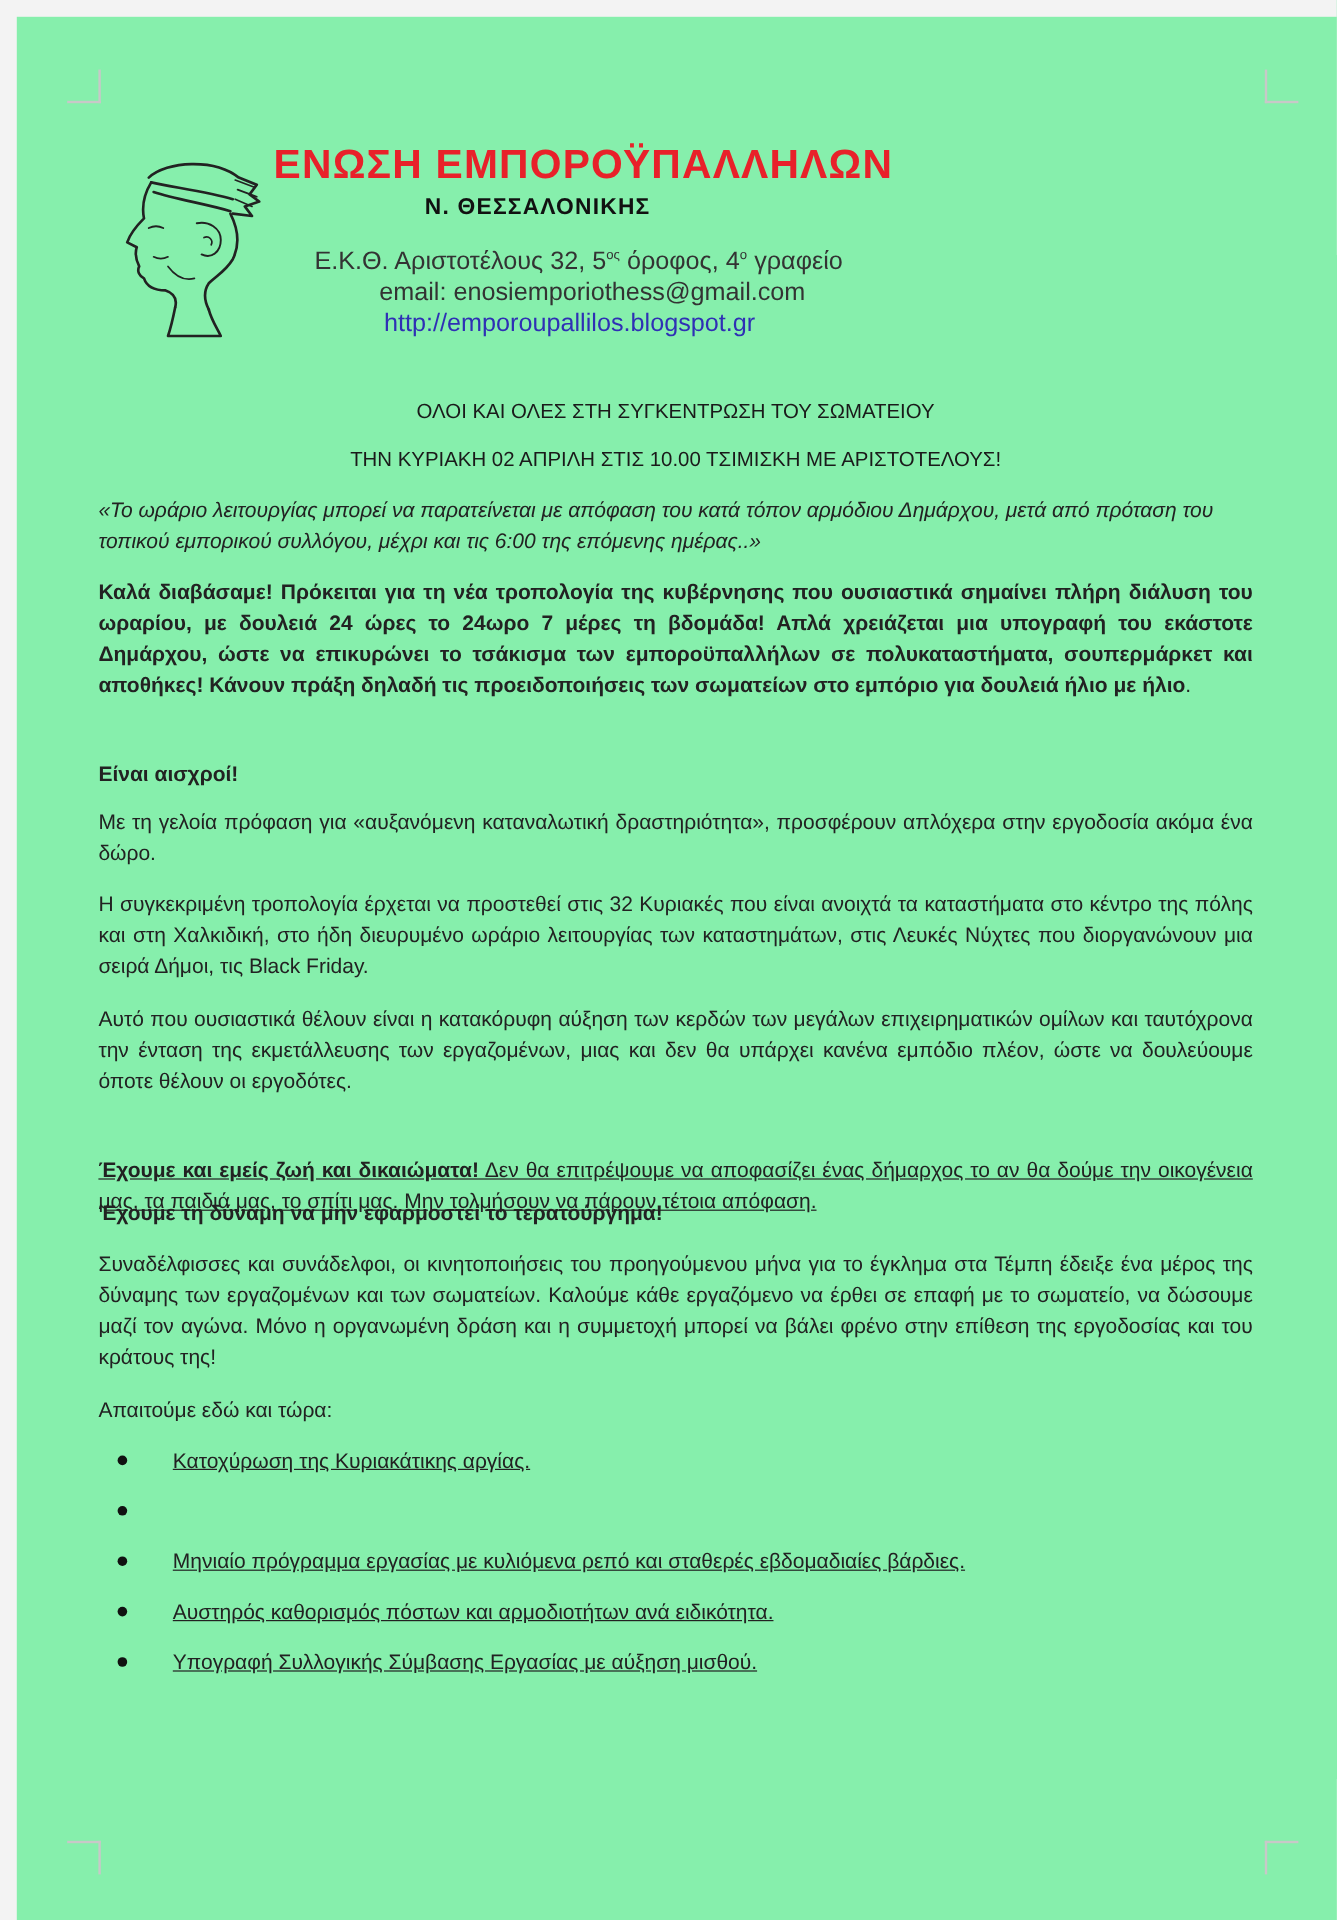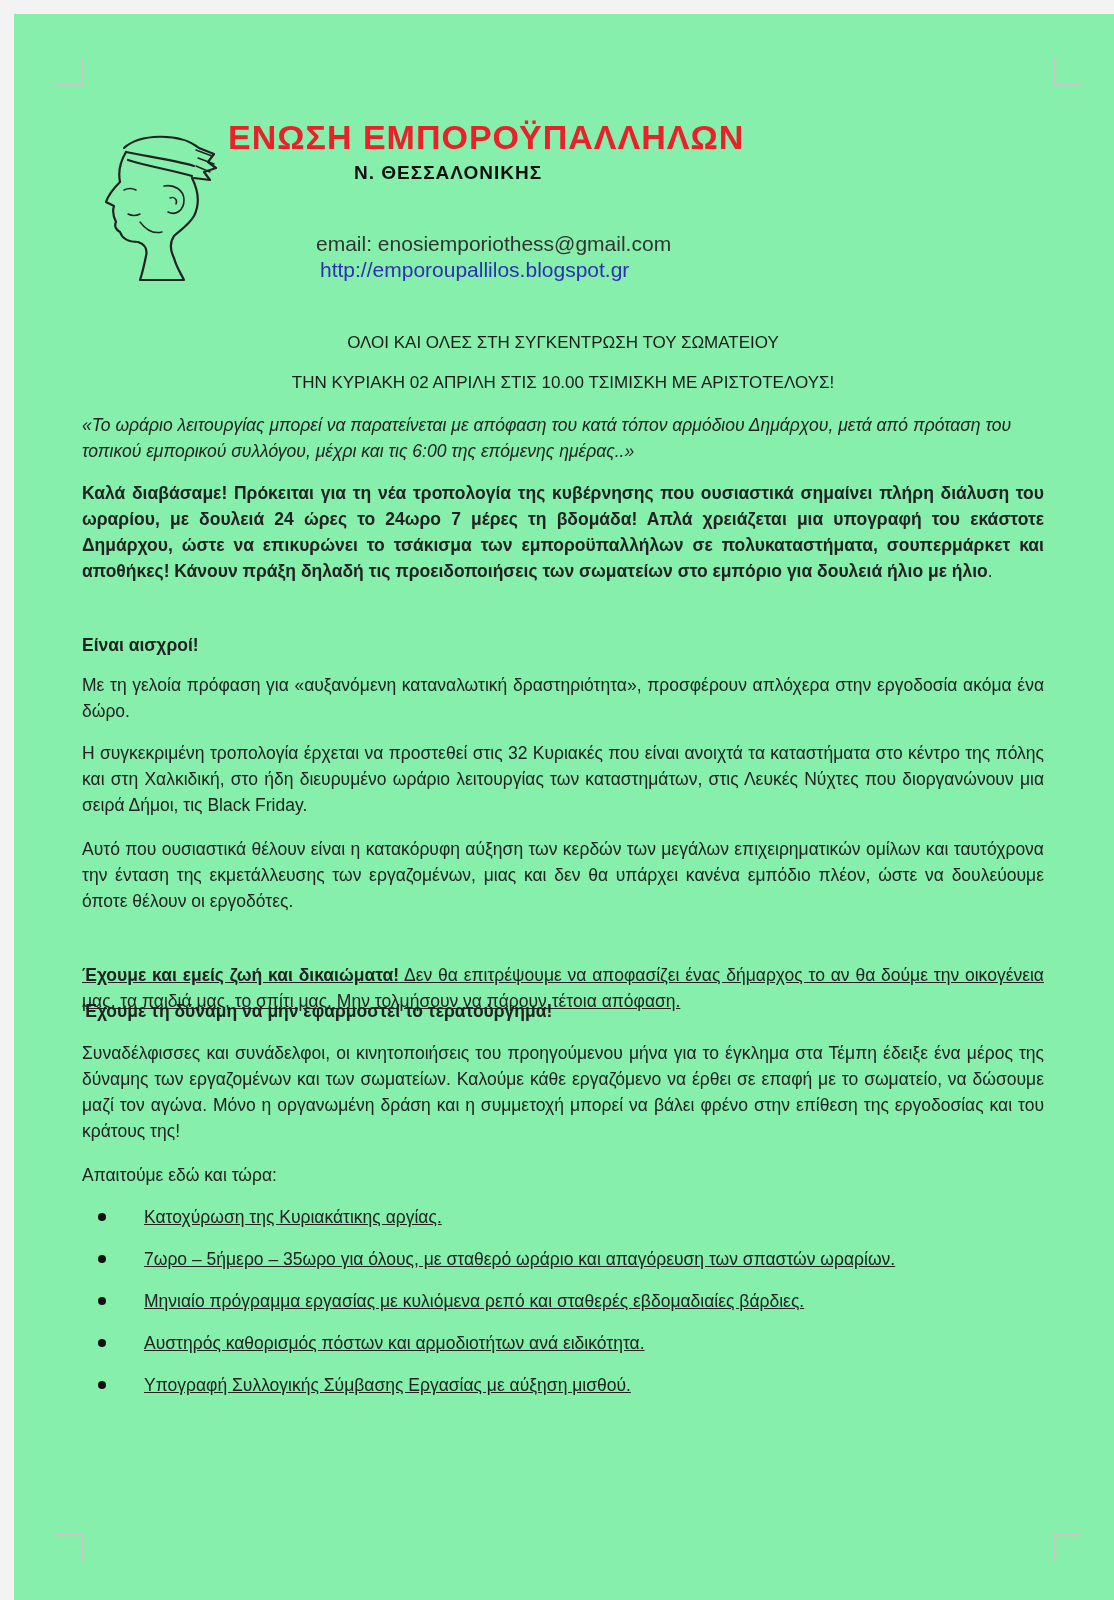--- a/index.html
+++ b/index.html
@@ -78,20 +78,21 @@
       <path d="M40 64 C44 62, 48 62, 52 64" stroke-width="1.6"></path>
       <path d="M44 88 C48 90, 52 90, 56 88" stroke-width="1.4"></path>
       <path d="M56 96 C62 104, 70 108, 78 106" stroke-width="1.4"></path>
 
       <path d="M62 130 C60 140, 58 148, 56 154 L100 154 C96 146, 92 140, 90 132"></path>
     </svg>
   </div>
 
   <div class="org-name">ΕΝΩΣΗ ΕΜΠΟΡΟΫΠΑΛΛΗΛΩΝ</div>
   <div class="org-city">Ν. ΘΕΣΣΑΛΟΝΙΚΗΣ</div>
+  <div class="org-addr"><span>Ε.Κ.Θ. Αριστοτέλους 32, 5</span><sup>ος</sup><span> όροφος, 4</span><sup>ο</sup><span> γραφείο</span></div>
   <div class="org-email">email: enosiemporiothess@gmail.com</div>
   <div class="org-web">http://emporoupallilos.blogspot.gr</div>
 
   <div class="content">
     <p class="headline h1">ΟΛΟΙ ΚΑΙ ΟΛΕΣ ΣΤΗ ΣΥΓΚΕΝΤΡΩΣΗ ΤΟΥ ΣΩΜΑΤΕΙΟΥ</p>
     <p class="headline h2">ΤΗΝ ΚΥΡΙΑΚΗ 02 ΑΠΡΙΛΗ ΣΤΙΣ 10.00 ΤΣΙΜΙΣΚΗ ΜΕ ΑΡΙΣΤΟΤΕΛΟΥΣ!</p>
 
     <p class="p italic" style="top:98px;">«Το ωράριο λειτουργίας μπορεί να παρατείνεται με απόφαση του κατά τόπον αρμόδιου Δημάρχου, μετά από πρόταση του τοπικού εμπορικού συλλόγου, μέχρι και τις 6:00 της επόμενης ημέρας..»</p>
 
     <p class="p" style="top:166px;"><span class="b">Καλά διαβάσαμε! Πρόκειται για τη νέα τροπολογία της κυβέρνησης που ουσιαστικά σημαίνει πλήρη διάλυση του ωραρίου, με δουλειά 24 ώρες το 24ωρο 7 μέρες τη βδομάδα! Απλά χρειάζεται μια υπογραφή του εκάστοτε Δημάρχου, ώστε να επικυρώνει το τσάκισμα των εμποροϋπαλλήλων σε πολυκαταστήματα, σουπερμάρκετ και αποθήκες! Κάνουν πράξη δηλαδή τις προειδοποιήσεις των σωματείων στο εμπόριο για δουλειά ήλιο με ήλιο</span><span>.</span></p>
@@ -107,19 +108,19 @@
     <p class="p" style="top:648px;text-decoration:underline;"><span class="b">Έχουμε και εμείς ζωή και δικαιώματα!</span><span> Δεν θα επιτρέψουμε να αποφασίζει ένας δήμαρχος το αν θα δούμε την οικογένεια μας, τα παιδιά μας, το σπίτι μας. Μην τολμήσουν να πάρουν τέτοια απόφαση.</span></p>
 
     <p class="p bold" style="top:684px;">Έχουμε τη δύναμη να μην εφαρμοστεί το τερατούργημα!</p>
 
     <p class="p" style="top:726px;">Συναδέλφισσες και συνάδελφοι, οι κινητοποιήσεις του προηγούμενου μήνα για το έγκλημα στα Τέμπη έδειξε ένα  μέρος της δύναμης των εργαζομένων και των σωματείων. Καλούμε κάθε εργαζόμενο να έρθει σε επαφή με το σωματείο, να δώσουμε μαζί τον αγώνα. Μόνο η οργανωμένη δράση και η συμμετοχή μπορεί να βάλει φρένο στην επίθεση της εργοδοσίας και του κράτους της!</p>
 
     <p class="p" style="top:848px;">Απαιτούμε εδώ και τώρα:</p>
 
     <ul class="demands" style="top:890px;">
       <li><span class="bullet"></span><span>Κατοχύρωση της Κυριακάτικης αργίας.</span></li>
-      <li><span class="bullet"></span><span>7ωρο – 5ήμερο – 35ωρο για όλους, με σταθερό ωράριο και απαγόρευση των σπαστών ωραρίων.</span></li>
+      <li><span class="bullet"></span></li>
       <li><span class="bullet"></span><span>Μηνιαίο πρόγραμμα εργασίας με κυλιόμενα ρεπό και σταθερές εβδομαδιαίες βάρδιες.</span></li>
       <li><span class="bullet"></span><span>Αυστηρός καθορισμός πόστων και αρμοδιοτήτων ανά ειδικότητα.</span></li>
       <li><span class="bullet"></span><span>Υπογραφή Συλλογικής Σύμβασης Εργασίας με αύξηση μισθού.</span></li>
     </ul>
   </div>
 </div>
 
 </body></html>

